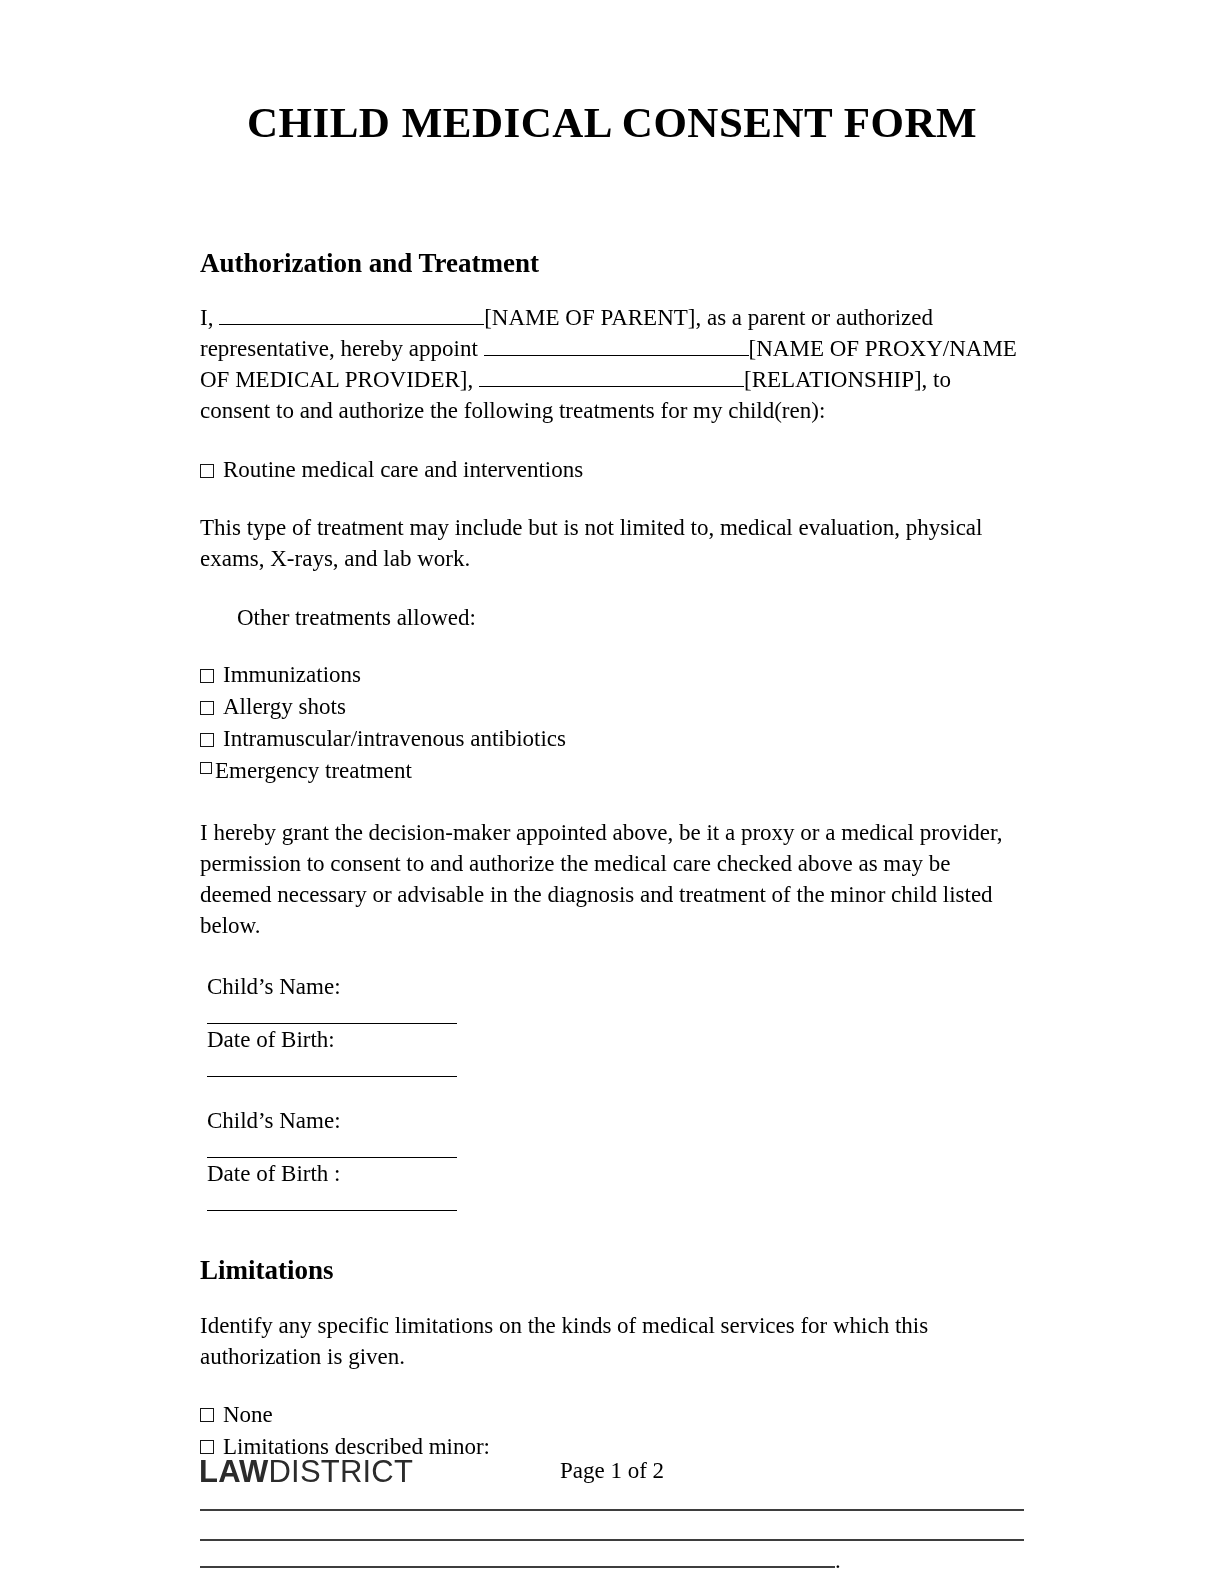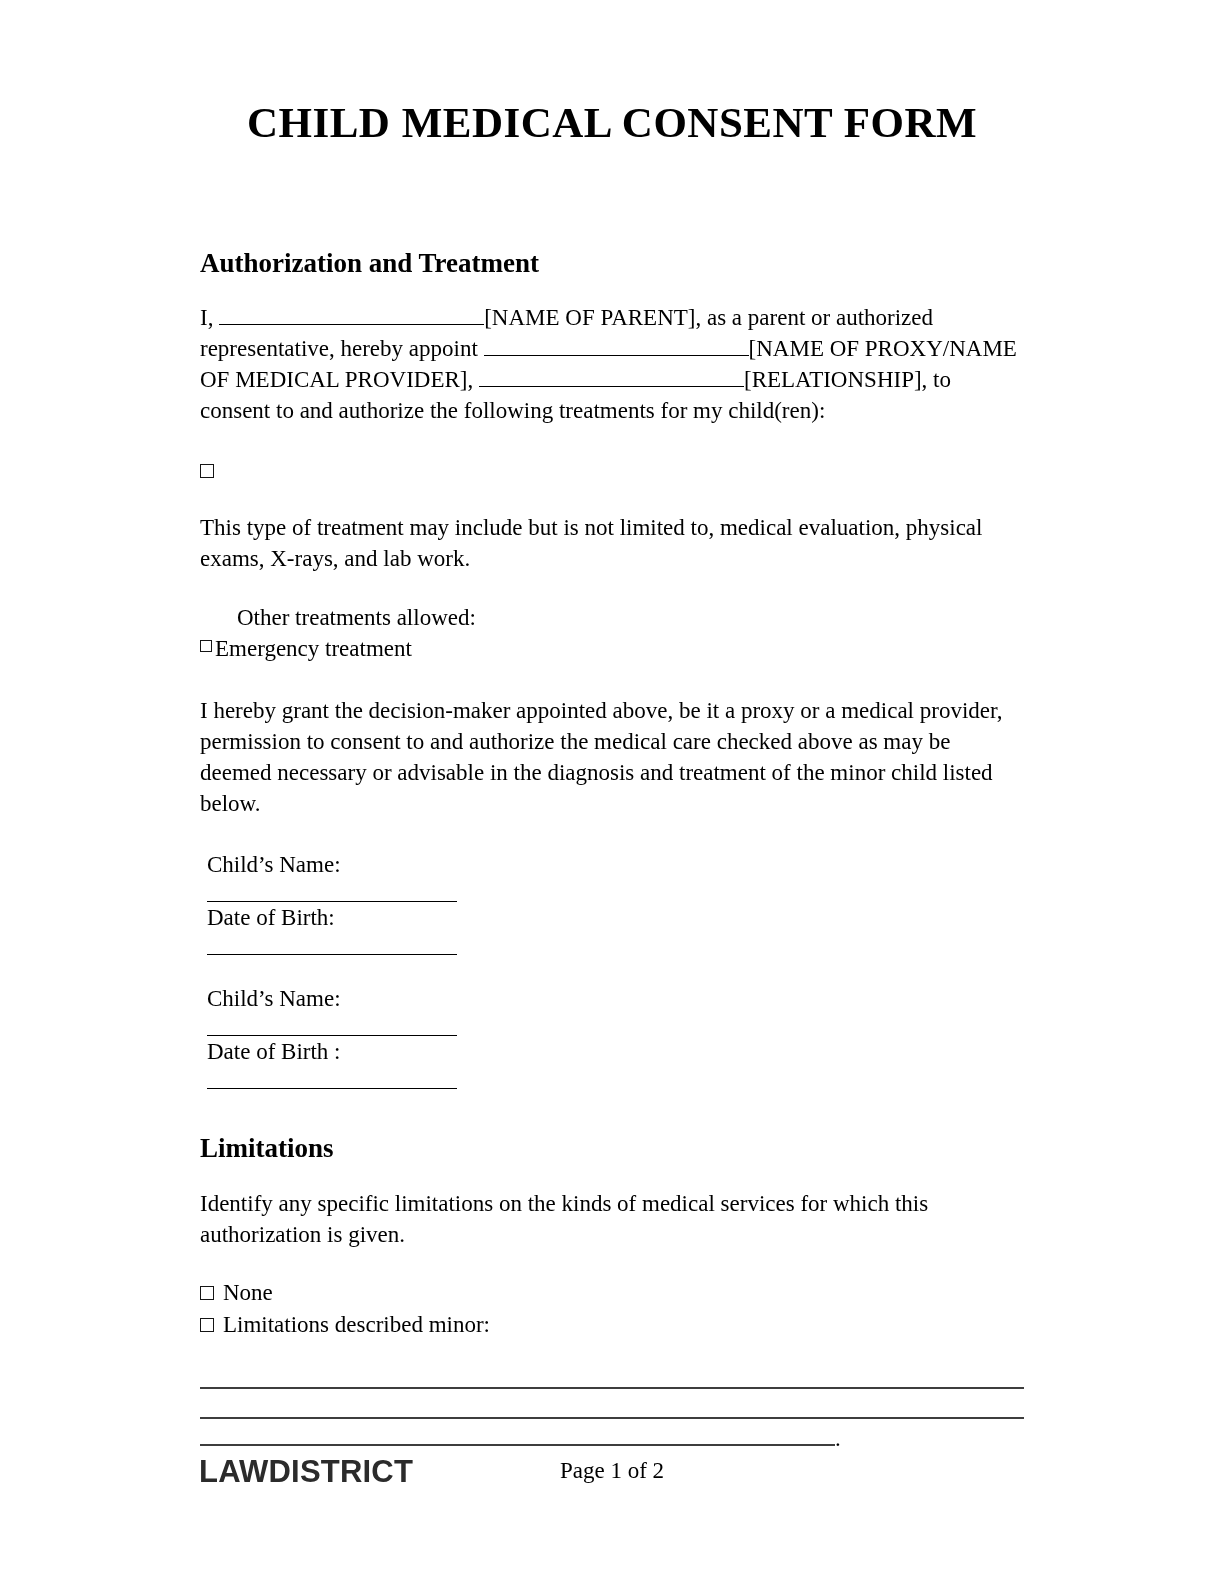--- a/index.html
+++ b/index.html
@@ -100,21 +100,21 @@
     position: absolute;
     left: 113px;
     top: 6px;
     font-family: "Liberation Sans", "DejaVu Sans", sans-serif;
     font-size: 31px;
     color: #2b2b2b;
     letter-spacing: 0.2px;
     white-space: nowrap;
   }
   .brand-logo .logo-bold { font-weight: 800; }
-  .brand-logo .logo-regular { font-weight: 700; }
+  .brand-logo .logo-regular { font-weight: 400; }
   .page-number {
     position: absolute;
     left: 50%;
     transform: translateX(-50%);
     top: 10px;
     font-size: 23px;
   }
 </style>
 </head>
 <body>
@@ -127,27 +127,38 @@
     <h2 class="section-heading heading-auth">Authorization and Treatment</h2>
 
     <p class="para intro-para">
       <span>I,</span>
       <span class="blank blank-265"></span><span>[NAME OF PARENT], as a parent or authorized representative, hereby appoint</span>
       <span class="blank blank-265"></span><span>[NAME OF PROXY/NAME OF MEDICAL PROVIDER],</span>
       <span class="blank blank-265"></span><span>[RELATIONSHIP], to consent to and authorize the following treatments for my child(ren):</span>
     </p>
 
     <div class="checkbox-item routine-item">
-      <span class="cb"></span>
+      <span class="cb"></span><span>Routine medical care and interventions</span>
     </div>
 
     <p class="para scope-para">This type of treatment may include but is not limited to, medical evaluation, physical exams, X-rays, and lab work.</p>
 
     <p class="para other-label">Other treatments allowed:</p>
 
+    <div class="treatment-list">
+      <div class="checkbox-item">
+        <span class="cb"></span><span>Immunizations</span>
+      </div>
+      <div class="checkbox-item">
+        <span class="cb"></span><span>Allergy shots</span>
+      </div>
+      <div class="checkbox-item">
+        <span class="cb"></span><span>Intramuscular/intravenous antibiotics</span>
+      </div>
+    </div>
 
     <div class="checkbox-item emergency-item">
       <span class="cb cb-small"></span><span>Emergency treatment</span>
     </div>
 
     <p class="para grant-para">I hereby grant the decision-maker appointed above, be it a proxy or a medical provider, permission to consent to and authorize the medical care checked above as may be deemed necessary or advisable in the diagnosis and treatment of the minor child listed below.</p>
 
     <div class="child-row child-row-1">
       <span class="lbl">Child’s Name:</span>
       <span class="blank blank-250"></span>

